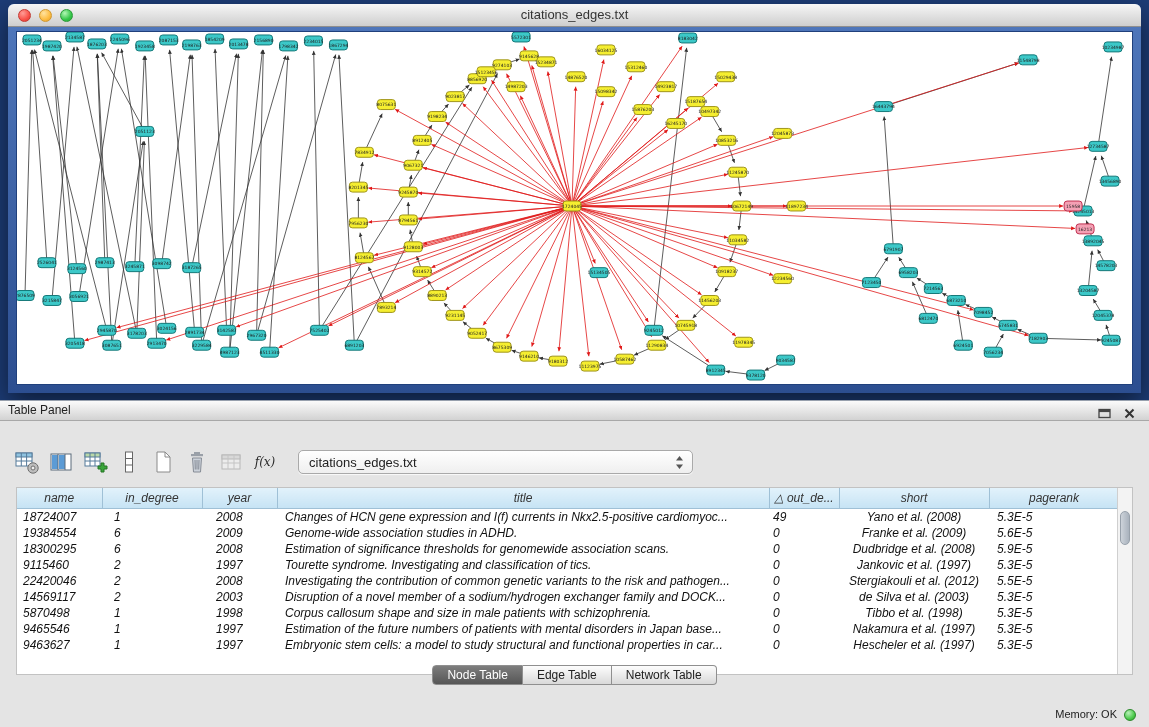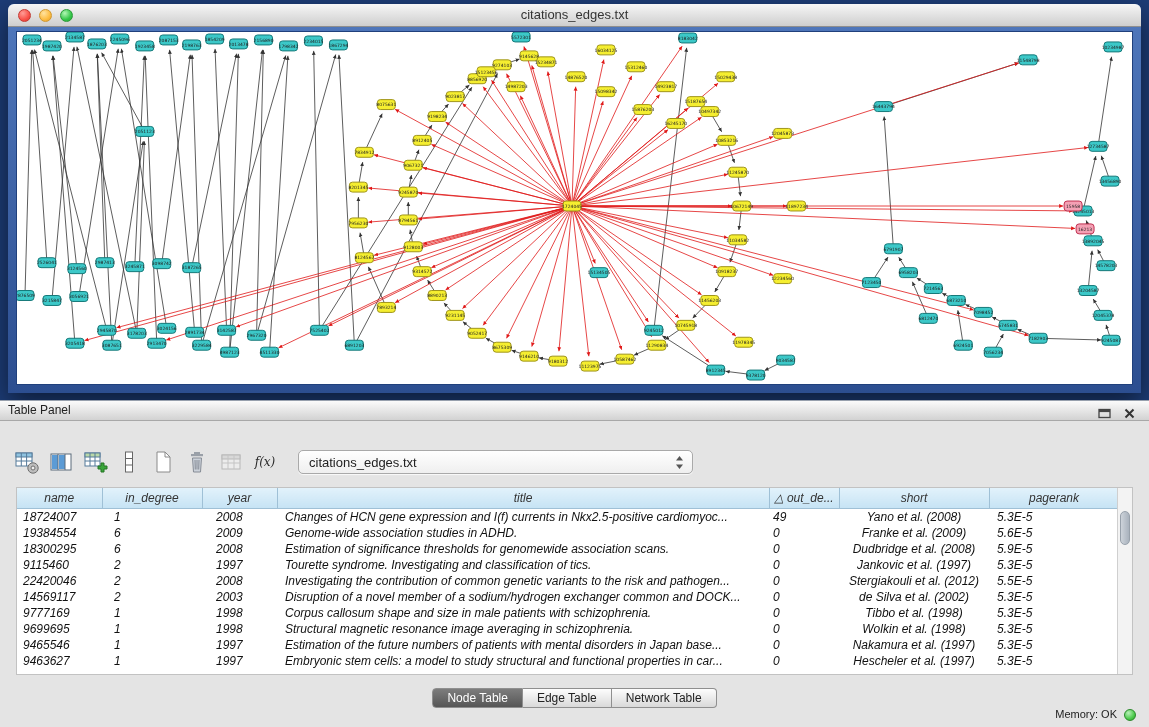--- a/index.html
+++ b/index.html
@@ -88,21 +88,21 @@
   .vscroll{
     position:absolute; right:0; top:0; bottom:0; width:15px;
     background:#f3f3f3; border-left:1px solid #cfcfcf;
   }
   .vthumb{
     position:absolute; top:23px; left:2px; width:10px; height:34px; border-radius:5px;
     background:linear-gradient(90deg,#cdd3da,#a9b2bd); border:1px solid #98a1ab;
   }
 
   .tabs-row{
-    position:absolute; left:0; top:287px; width:100%;
+    position:absolute; left:0; top:264px; width:100%;
     display:flex; justify-content:center;
   }
   .tab{
     height:20px; font-size:12px; line-height:18px; padding:0 14px;
     background:linear-gradient(#fdfdfd,#d9d9d9); color:#222;
     border:1px solid #8f8f8f; border-left:none;
   }
   .tab:first-child{ border-left:1px solid #8f8f8f; border-radius:4px 0 0 4px; }
   .tab:last-child{ border-radius:0 4px 4px 0; }
   .tab.active{ background:linear-gradient(#7d7d7d,#565656); color:#fff; }
@@ -935,41 +935,32 @@
             <td class="c2">2008</td>
             <td class="c3">Investigating the contribution of common genetic variants to the risk and pathogen...</td>
             <td class="c4">0</td>
             <td class="c5">Stergiakouli et al. (2012)</td>
             <td class="c6">5.5E-5</td>
           </tr>
           <tr>
             <td class="c0">14569117</td>
             <td class="c1">2</td>
             <td class="c2">2003</td>
-            <td class="c3">Disruption of a novel member of a sodium/hydrogen exchanger common and DOCK...</td>
+            <td class="c3">Disruption of a novel member of a sodium/hydrogen exchanger family and DOCK...</td>
             <td class="c4">0</td>
-            <td class="c5">de Silva et al. (2002)</td>
+            <td class="c5">de Silva et al. (2003)</td>
             <td class="c6">5.3E-5</td>
           </tr>
           <tr>
-            <td class="c0">9777169</td>
+            <td class="c0">5870498</td>
             <td class="c1">1</td>
             <td class="c2">1998</td>
             <td class="c3">Corpus callosum shape and size in male patients with schizophrenia.</td>
             <td class="c4">0</td>
             <td class="c5">Tibbo et al. (1998)</td>
-            <td class="c6">5.3E-5</td>
-          </tr>
-          <tr>
-            <td class="c0">9699695</td>
-            <td class="c1">1</td>
-            <td class="c2">1998</td>
-            <td class="c3">Structural magnetic resonance image averaging in schizophrenia.</td>
-            <td class="c4">0</td>
-            <td class="c5">Wolkin et al. (1998)</td>
             <td class="c6">5.3E-5</td>
           </tr>
           <tr>
             <td class="c0">9465546</td>
             <td class="c1">1</td>
             <td class="c2">1997</td>
             <td class="c3">Estimation of the future numbers of patients with mental disorders in Japan base...</td>
             <td class="c4">0</td>
             <td class="c5">Nakamura et al. (1997)</td>
             <td class="c6">5.3E-5</td>

